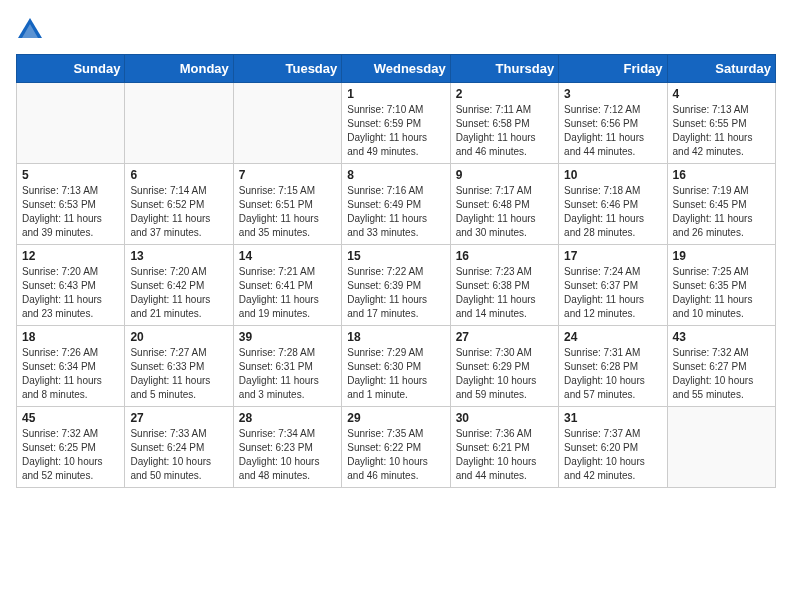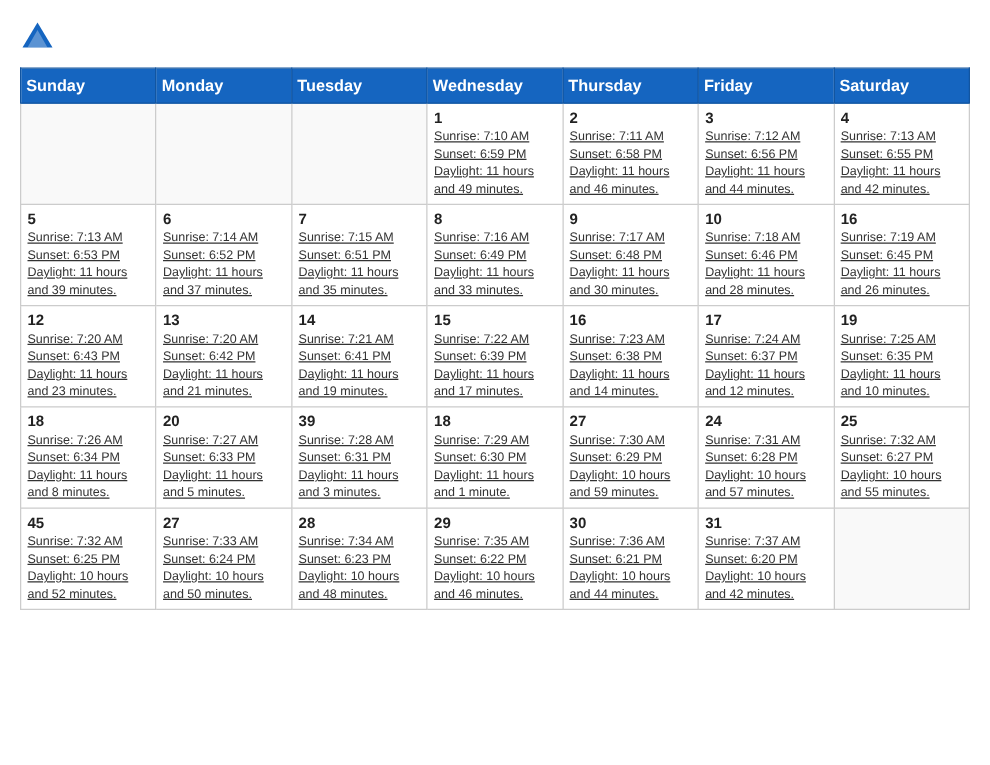--- a/index.html
+++ b/index.html
@@ -49,21 +49,21 @@
       width: 100%;
       border-collapse: collapse;
       border: 1px solid #ccc;
     }
     .calendar th {
       background-color: #1565c0;
       color: #fff;
       font-size: 13px;
       font-weight: bold;
       padding: 6px 4px;
-      text-align: left;
+      text-align: right;
       border: 1px solid #1255a0;
     }
     .calendar td {
       vertical-align: top;
       border: 1px solid #ccc;
       padding: 4px 5px;
       width: calc(100% / 7);
       min-height: 80px;
       font-size: 10.5px;
       color: #333;
@@ -75,21 +75,20 @@
     .day-number {
       font-size: 12px;
       font-weight: bold;
       color: #222;
       margin-bottom: 2px;
     }
     .day-info {
       font-size: 10px;
       color: #333;
       line-height: 1.4;
-      text-decoration: underline;
     }
   </style>
 </head>
 <body>
 
 <div class="header-area">
   <div class="logo">
     <svg class="logo-icon" viewBox="0 0 28 28">
       <polygon points="14,2 26,22 2,22" fill="#1565c0"></polygon>
       <polygon points="14,8 22,22 6,22" fill="#fff" opacity="0.3"></polygon>
@@ -266,21 +265,21 @@
           Sunrise: 7:30 AM<br>Sunset: 6:29 PM<br>Daylight: 10 hours and 59 minutes.
         </div>
         </td>
         <td>
           <div class="day-number">24</div>
         <div class="day-info">
           Sunrise: 7:31 AM<br>Sunset: 6:28 PM<br>Daylight: 10 hours and 57 minutes.
         </div>
         </td>
         <td>
-          <div class="day-number">25</div>
+          <div class="day-number">43</div>
         <div class="day-info">
           Sunrise: 7:32 AM<br>Sunset: 6:27 PM<br>Daylight: 10 hours and 55 minutes.
         </div>
         </td>
       </tr>
       <tr>
         <td>
           <div class="day-number">45</div>
         <div class="day-info">
           Sunrise: 7:32 AM<br>Sunset: 6:25 PM<br>Daylight: 10 hours and 52 minutes.

